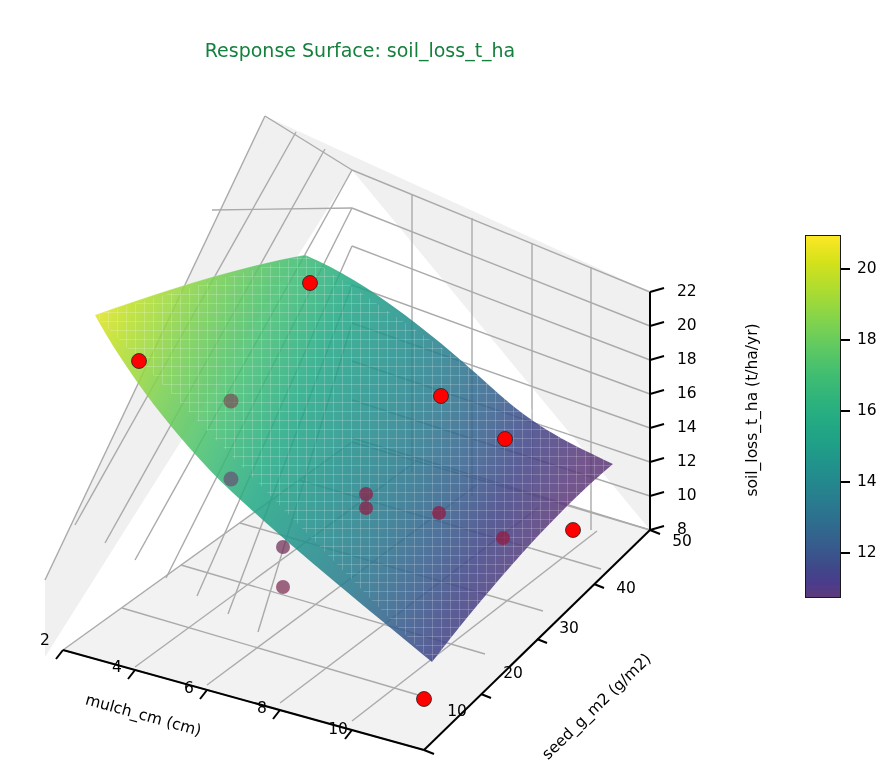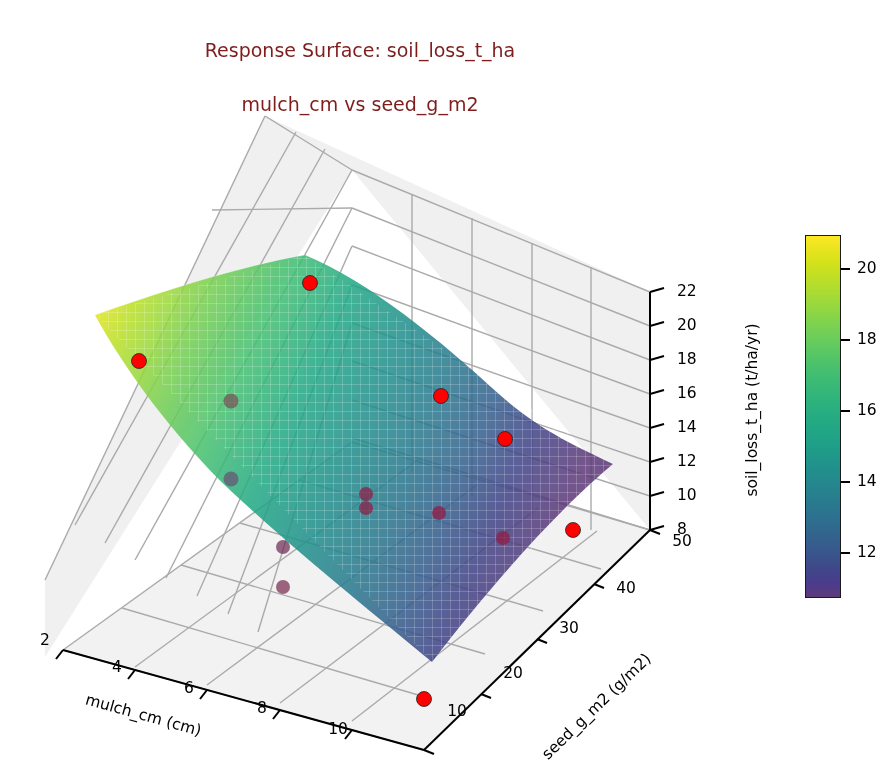--- a/index.html
+++ b/index.html
@@ -1,20 +1,20 @@
 <!DOCTYPE html>
 <html><head>
 <meta charset="utf-8">
 <style>
   html,body{margin:0;padding:0;background:#ffffff;}
   body{width:896px;height:765px;position:relative;overflow:hidden;
        font-family:"DejaVu Sans","Liberation Sans",sans-serif;color:#000;}
   .fig{position:absolute;inset:0;}
   #title{position:absolute;left:0;top:10px;width:720px;text-align:center;
-         font-size:19px;line-height:27px;color:#7f1d1d;white-space:pre-line;}
+         font-size:19px;line-height:27px;color:#15803d;white-space:pre-line;}
   #plot3d{position:absolute;left:0;top:60px;width:720px;height:705px;}
   svg{display:block;overflow:visible;}
   .ticklbl{font-size:15.5px;fill:#000;font-family:"DejaVu Sans","Liberation Sans",sans-serif;}
   .axlbl{font-size:15.5px;fill:#000;font-family:"DejaVu Sans","Liberation Sans",sans-serif;}
   #cbar{position:absolute;left:805px;top:235px;width:36px;height:363px;
         border:1.6px solid #1a1a1a;box-sizing:border-box;
         background:linear-gradient(to bottom,
           #fde725 0%, #d5e21a 7%, #addc30 15%, #84d44b 23%, #5ec962 31%,
           #42be71 38%, #2db27d 46%, #25ac82 50%, #1fa187 57%,
           #21918c 64%, #277f8e 72%, #2e6e8e 79%, #375b8d 86%,
@@ -24,21 +24,20 @@
   .cblabel{position:absolute;left:52px;font-size:15.5px;
            transform:translateY(-50%);white-space:nowrap;}
 </style>
 </head>
 <body>
 
 <div class="fig">
 
   <div id="title">
     <div>Response Surface: soil_loss_t_ha</div>
-    <div>mulch_cm vs seed_g_m2</div>
   </div>
 
   <div id="plot3d">
     <svg width="720" height="705" viewBox="0 0 720 705">
       <defs>
         <clipPath id="surfclip">
             <path d="M95,255 L305,195 L613,404 L432,602 Z"></path>
           </clipPath>
         <linearGradient id="vir" x1="0" y1="0" x2="1" y2="0.35">
           <stop offset="0" stop-color="#fde725"></stop>

